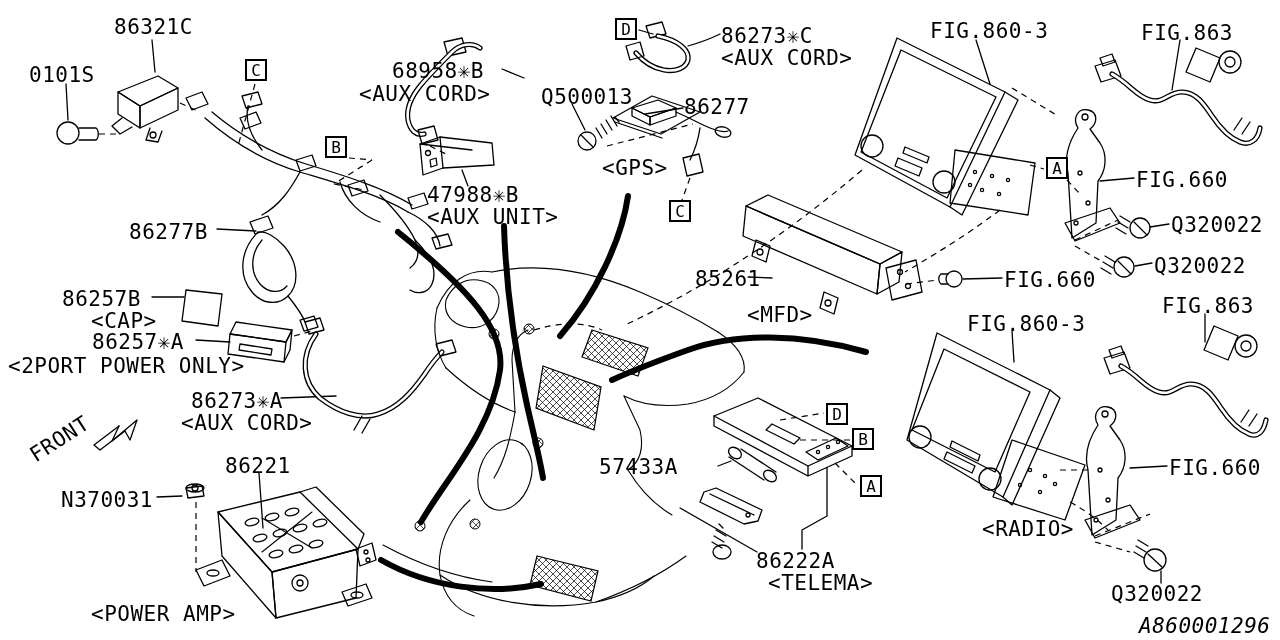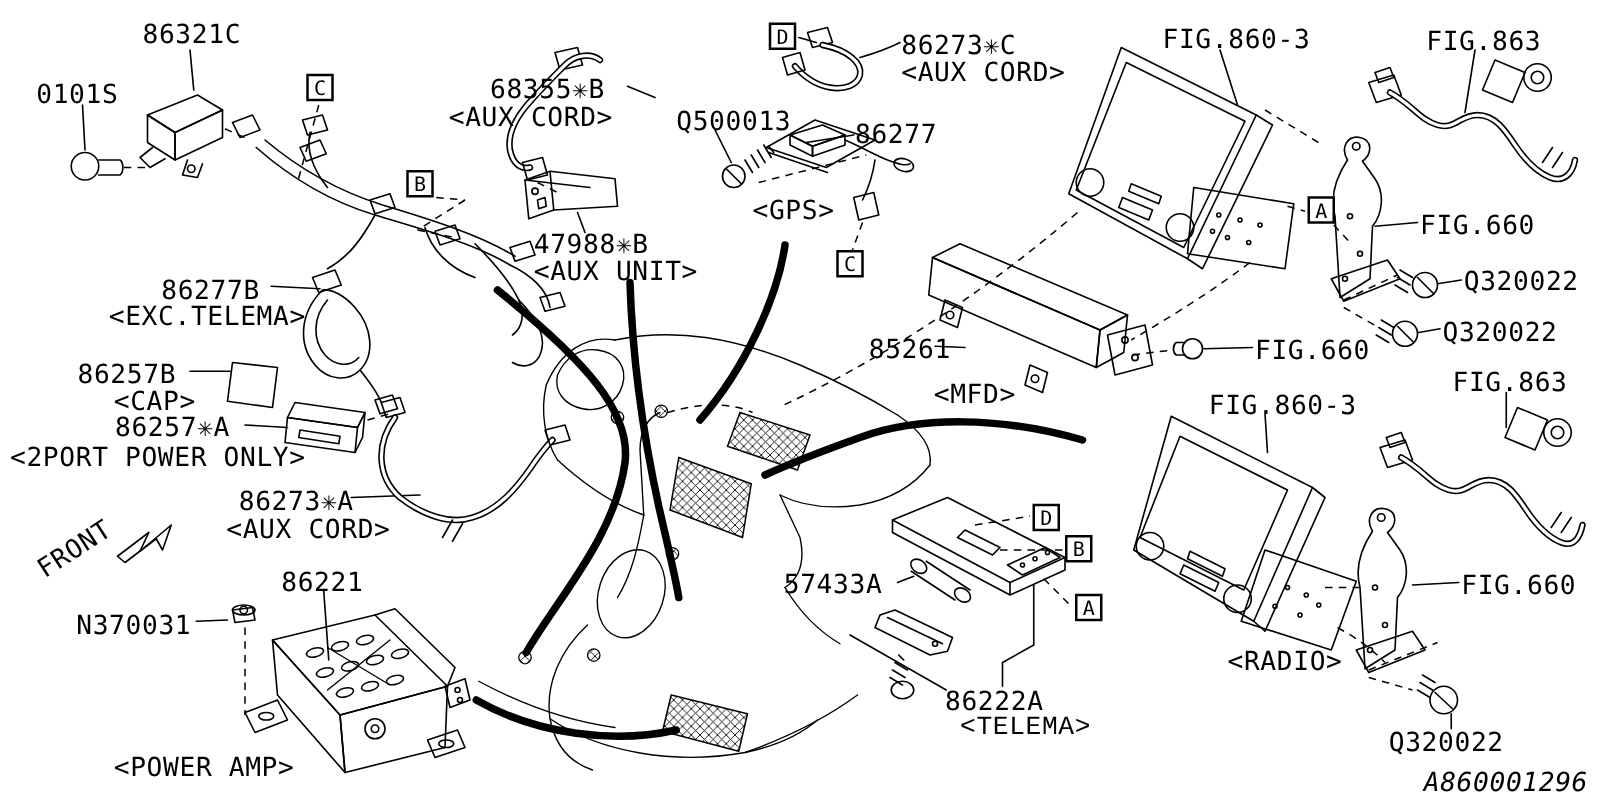--- a/index.html
+++ b/index.html
@@ -351,56 +351,55 @@
 
     <g>
       <path class="ln" d="M94,445 L119,426 M100,450 L125,431 M94,445 L100,450"></path>
       <path class="ln" d="M119,426 L112,441 L137,420 L130,440 L125,431"></path>
     </g>
   </svg>
 
   <div id="labels-layer">
       <div class="lbl" style="left: 114px; top: 16px;">86321C</div>
       <div class="lbl" style="left: 29px; top: 64px;">0101S</div>
-      <div class="lbl" style="left: 392px; top: 60px;">68355✳B</div>
+      <div class="lbl" style="left: 392px; top: 60px;">68958✳B</div>
       <div class="lbl" style="left: 359px; top: 83px;">&lt;AUX CORD&gt;</div>
       <div class="lbl" style="left: 541px; top: 86px;">Q500013</div>
       <div class="lbl" style="left: 721px; top: 25px;">86273✳C</div>
       <div class="lbl" style="left: 721px; top: 47px;">&lt;AUX CORD&gt;</div>
       <div class="lbl" style="left: 684px; top: 96px;">86277</div>
       <div class="lbl" style="left: 602px; top: 157px;">&lt;GPS&gt;</div>
       <div class="lbl" style="left: 427px; top: 184px;">47988✳B</div>
       <div class="lbl" style="left: 427px; top: 206px;">&lt;AUX UNIT&gt;</div>
       <div class="lbl" style="left: 930px; top: 20px;">FIG.860-3</div>
       <div class="lbl" style="left: 1141px; top: 22px;">FIG.863</div>
       <div class="lbl" style="left: 1136px; top: 169px;">FIG.660</div>
       <div class="lbl" style="left: 1171px; top: 214px;">Q320022</div>
       <div class="lbl" style="left: 129px; top: 221px;">86277B</div>
-      <div class="lbl" style="left: 87px; top: 242px;">&lt;EXC.TELEMA&gt;</div>
       <div class="lbl" style="left: 695px; top: 268px;">85261</div>
       <div class="lbl" style="left: 1154px; top: 255px;">Q320022</div>
       <div class="lbl" style="left: 1004px; top: 269px;">FIG.660</div>
       <div class="lbl" style="left: 747px; top: 304px;">&lt;MFD&gt;</div>
       <div class="lbl" style="left: 62px; top: 288px; text-align: right;">86257B</div>
       <div class="lbl" style="left: 91px; top: 310px;">&lt;CAP&gt;</div>
       <div class="lbl" style="left: 92px; top: 331px;">86257✳A</div>
       <div class="lbl" style="left: 8px; top: 355px;">&lt;2PORT POWER ONLY&gt;</div>
       <div class="lbl" style="left: 967px; top: 313px;">FIG.860-3</div>
       <div class="lbl" style="left: 1162px; top: 295px;">FIG.863</div>
       <div class="lbl" style="left: 191px; top: 390px;">86273✳A</div>
       <div class="lbl" style="left: 181px; top: 412px;">&lt;AUX CORD&gt;</div>
       <div class="lbl rot" style="left: 32px; top: 446px; transform: rotate(-33deg);">FRONT</div>
       <div class="lbl" style="left: 225px; top: 455px;">86221</div>
       <div class="lbl" style="left: 61px; top: 489px;">N370031</div>
-      <div class="lbl" style="left: 627px; top: 456px;">57433A</div>
+      <div class="lbl" style="left: 599px; top: 456px;">57433A</div>
       <div class="lbl" style="left: 1169px; top: 457px;">FIG.660</div>
       <div class="lbl" style="left: 982px; top: 518px;">&lt;RADIO&gt;</div>
       <div class="lbl" style="left: 91px; top: 603px;">&lt;POWER AMP&gt;</div>
       <div class="lbl" style="left: 756px; top: 550px;">86222A</div>
-      <div class="lbl" style="left: 768px; top: 572px; font-family: Liberation Mono, monospace;">&lt;TELEMA&gt;</div>
+      <div class="lbl" style="left: 768px; top: 572px;">&lt;TELEMA&gt;</div>
       <div class="lbl" style="left: 1111px; top: 583px;">Q320022</div>
       <div class="lbl" style="left: 1139px; top: 615px; font-style: italic;">A860001296</div>
       <div class="callout" style="left: 245px; top: 59px;">C</div>
       <div class="callout" style="left: 325px; top: 136px;">B</div>
       <div class="callout" style="left: 615px; top: 18px;">D</div>
       <div class="callout" style="left: 669px; top: 200px;">C</div>
       <div class="callout" style="left: 1046px; top: 157px;">A</div>
       <div class="callout" style="left: 826px; top: 403px;">D</div>
       <div class="callout" style="left: 852px; top: 428px;">B</div>
       <div class="callout" style="left: 860px; top: 475px;">A</div>

